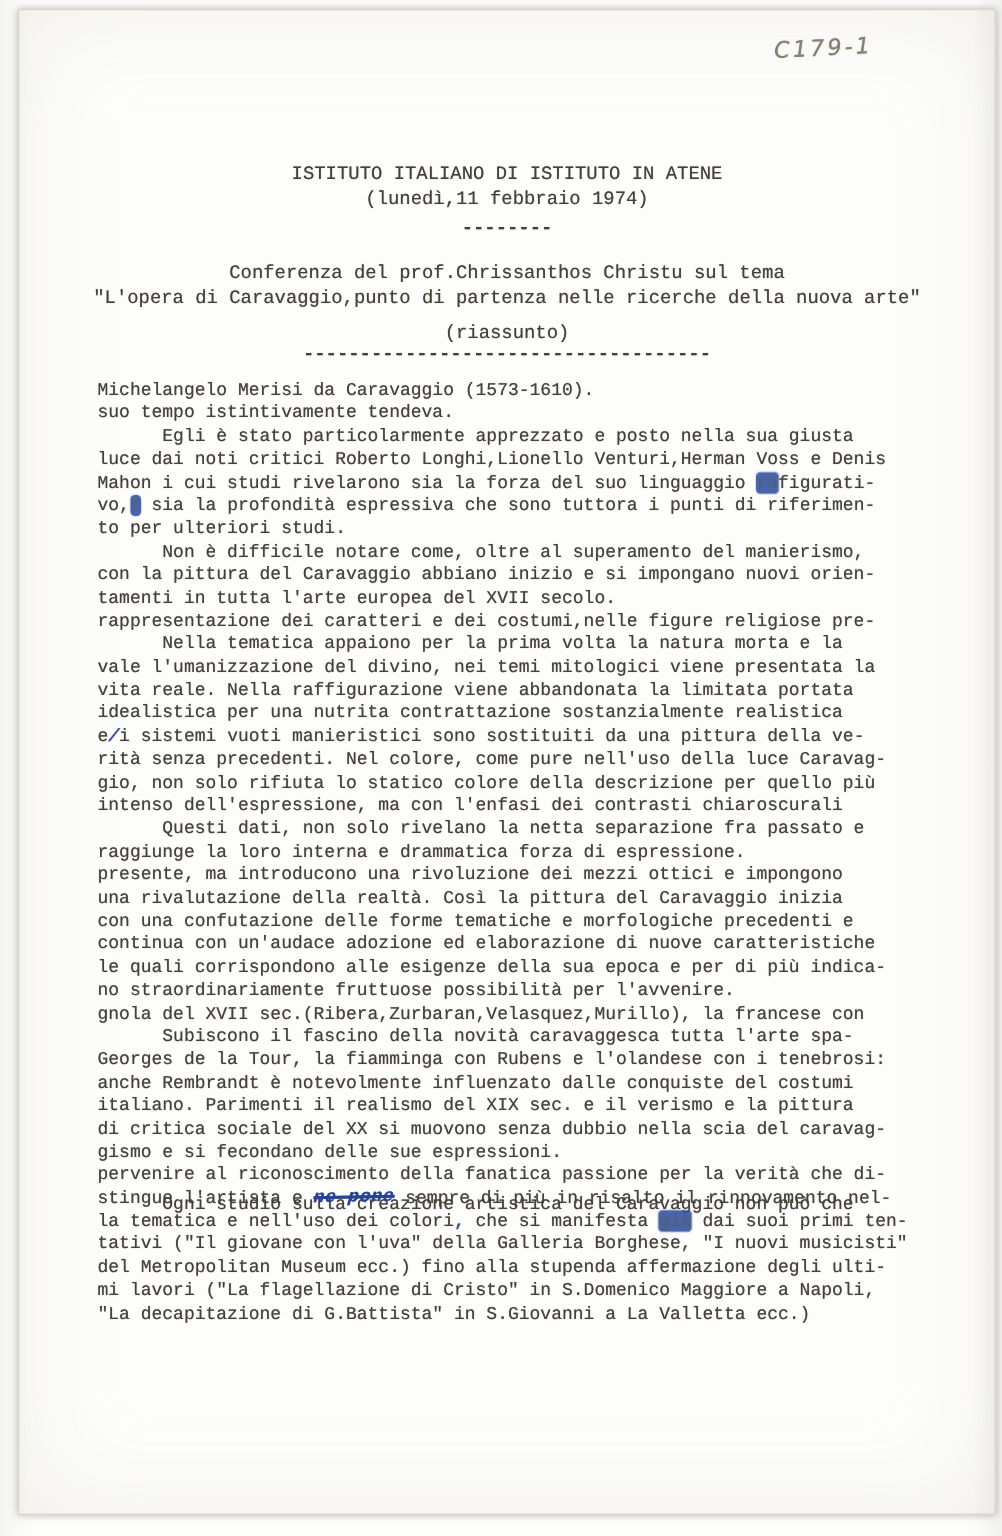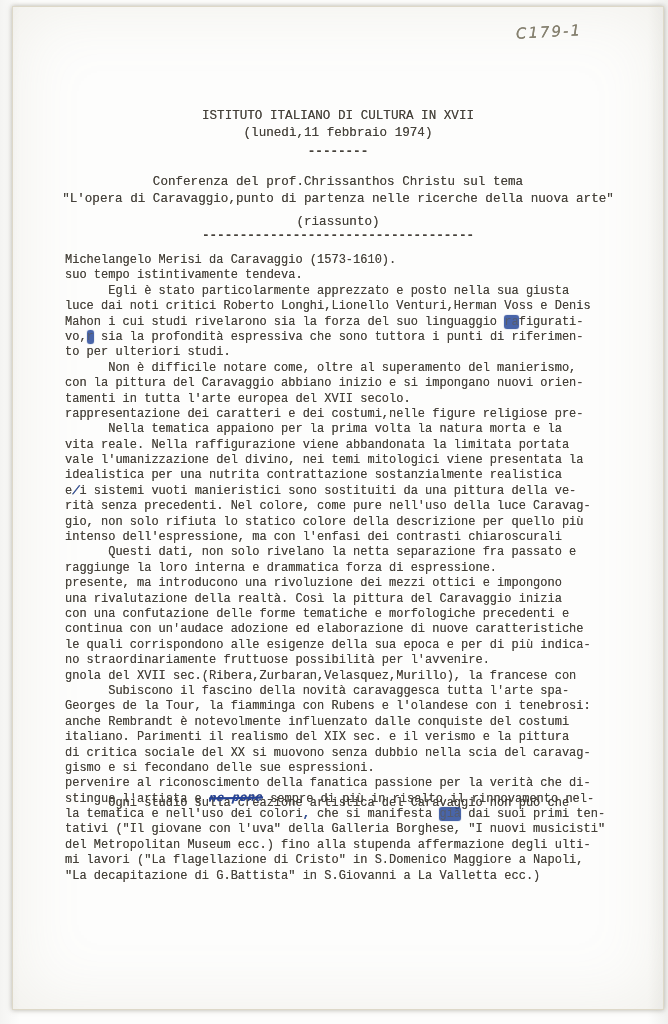--- a/index.html
+++ b/index.html
@@ -59,43 +59,43 @@
   }
 </style>
 </head>
 <body>
 
 <div class="scan">
   <div class="paper typewriter">
 
     <div class="pencil-note">C179-1</div>
 
-    <div class="h-line h-institution">ISTITUTO ITALIANO DI CULTURA IN XVII</div>
+    <div class="h-line h-institution">ISTITUTO ITALIANO DI ISTITUTO IN ATENE</div>
     <div class="h-line h-date">(lunedì,11 febbraio 1974)</div>
     <div class="h-line h-sep1 h-sep">--------</div>
     <div class="h-line h-conf1">Conferenza del prof.Chrissanthos Christu sul tema</div>
     <div class="h-line h-conf2">"L'opera di Caravaggio,punto di partenza nelle ricerche della nuova arte"</div>
     <div class="h-line h-riassunto">(riassunto)</div>
     <div class="h-line h-sep2 h-sep">------------------------------------</div>
 
     <div class="doc-body">
         <div class="line"><span>Michelangelo Merisi da Caravaggio (1573-1610).</span></div>
         <div class="line"><span>suo tempo istintivamente tendeva.</span></div>
         <div class="line"><span>      Egli è stato particolarmente apprezzato e posto nella sua giusta</span></div>
         <div class="line"><span>luce dai noti critici Roberto Longhi,Lionello Venturi,Herman Voss e Denis</span></div>
         <div class="line"><span>Mahon i cui studi rivelarono sia la forza del suo linguaggio </span><span class="m-blot">ra</span><span>figurati-</span></div>
         <div class="line"><span>vo,</span><span class="m-blot">r</span><span> sia la profondità espressiva che sono tuttora i punti di riferimen-</span></div>
         <div class="line"><span>to per ulteriori studi.</span></div>
         <div class="line"><span>      Non è difficile notare come, oltre al superamento del manierismo,</span></div>
         <div class="line"><span>con la pittura del Caravaggio abbiano inizio e si impongano nuovi orien-</span></div>
         <div class="line"><span>tamenti in tutta l'arte europea del XVII secolo.</span></div>
         <div class="line"><span>rappresentazione dei caratteri e dei costumi,nelle figure religiose pre-</span></div>
         <div class="line"><span>      Nella tematica appaiono per la prima volta la natura morta e la</span></div>
+        <div class="line"><span>vale l'umanizzazione del divino, nei temi mitologici viene presentata la</span></div>
         <div class="line"><span>vita reale. Nella raffigurazione viene abbandonata la limitata portata</span></div>
-        <div class="line"><span>vale l'umanizzazione del divino, nei temi mitologici viene presentata la</span></div>
         <div class="line"><span>idealistica per una nutrita contrattazione sostanzialmente realistica</span></div>
         <div class="line"><span>e</span><span class="m-slash">/</span><span>i sistemi vuoti manieristici sono sostituiti da una pittura della ve-</span></div>
         <div class="line"><span>rità senza precedenti. Nel colore, come pure nell'uso della luce Caravag-</span></div>
         <div class="line"><span>gio, non solo rifiuta lo statico colore della descrizione per quello più</span></div>
         <div class="line"><span>intenso dell'espressione, ma con l'enfasi dei contrasti chiaroscurali</span></div>
         <div class="line"><span>      Questi dati, non solo rivelano la netta separazione fra passato e</span></div>
         <div class="line"><span>raggiunge la loro interna e drammatica forza di espressione.</span></div>
         <div class="line"><span>presente, ma introducono una rivoluzione dei mezzi ottici e impongono</span></div>
         <div class="line"><span>una rivalutazione della realtà. Così la pittura del Caravaggio inizia</span></div>
         <div class="line"><span>con una confutazione delle forme tematiche e morfologiche precedenti e</span></div>

